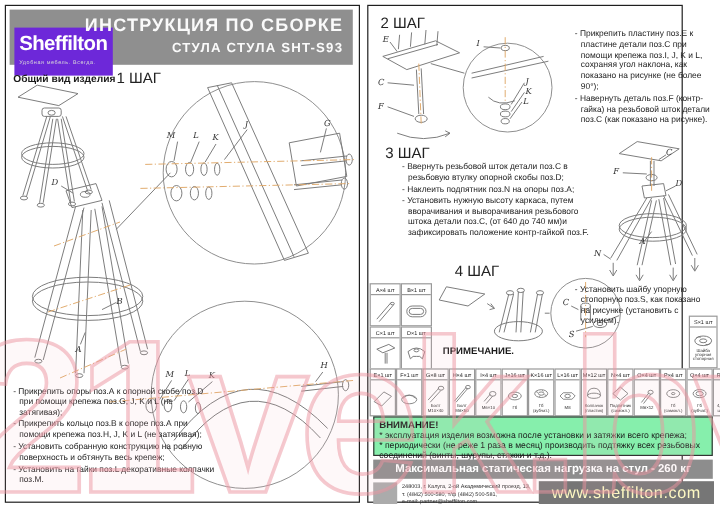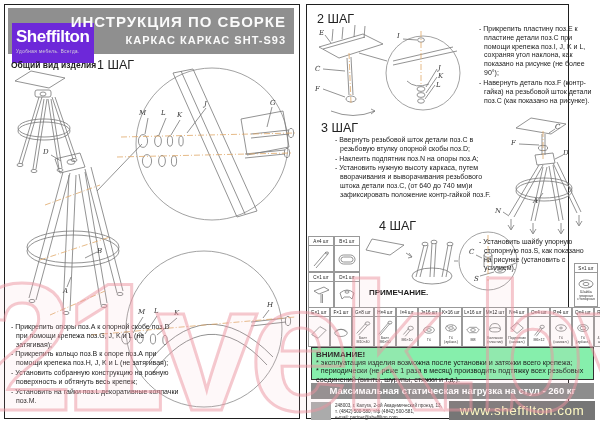--- a/index.html
+++ b/index.html
@@ -60,21 +60,21 @@
 
   <div class="panel left">
 
     <div class="header">
       <div class="logo">
         <div class="logo-name">Sheffilton</div>
         <div class="logo-tag">Удобная мебель. Всегда.</div>
       </div>
       <div class="titles">
         <div class="t1">ИНСТРУКЦИЯ ПО СБОРКЕ</div>
-        <div class="t2">КАРКАС КАРКАС SHT-S93</div>
+        <div class="t2">СТУЛА СТУЛА SHT-S93</div>
       </div>
     </div>
 
     <div class="abs overview-lbl">Общий вид изделия</div>
     <div class="abs step-lbl" style="left:92px;top:53px;">1 ШАГ</div>
 
     <svg class="abs" style="left:6px;top:64px;" width="88" height="108" viewBox="0 0 88 108">
       <g class="lines">
         <polygon points="20,2 54,9 38,19 4,12"></polygon>
         <rect x="24" y="21" width="16" height="7" rx="2"></rect>

